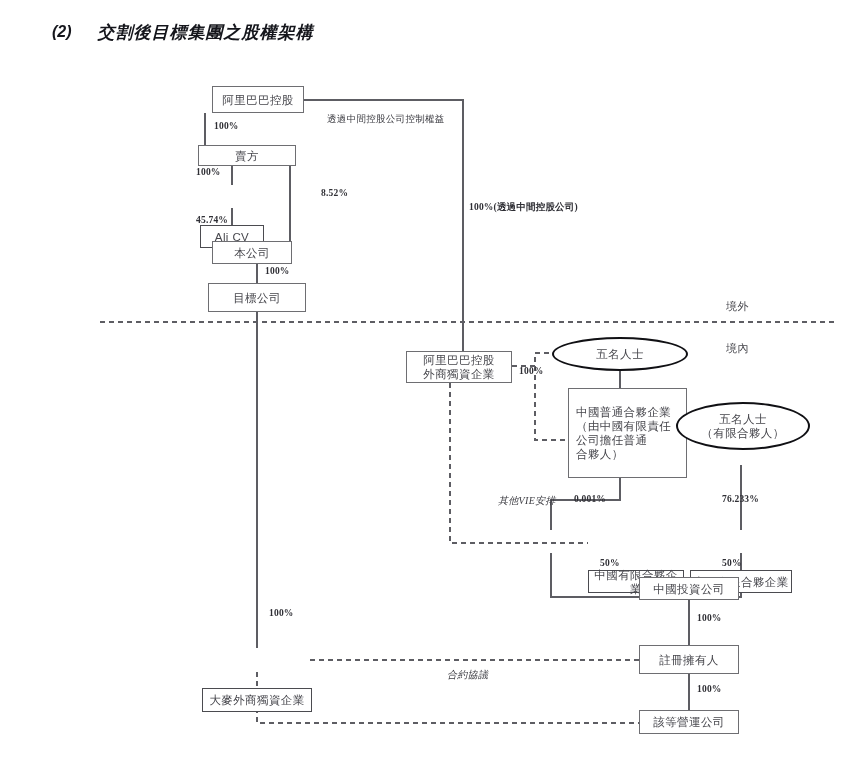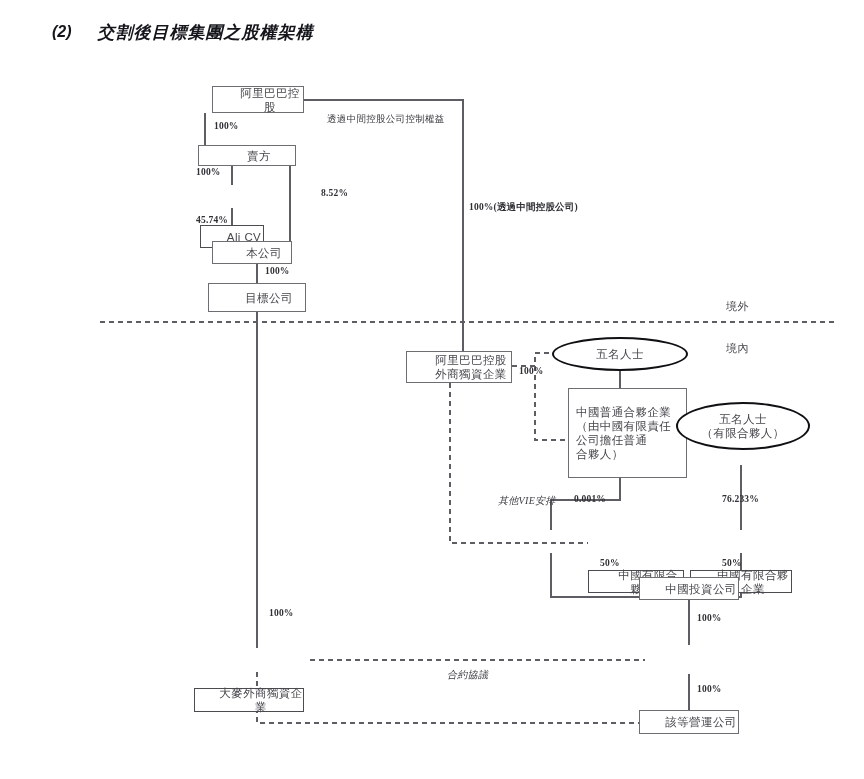--- a/index.html
+++ b/index.html
@@ -50,21 +50,20 @@
     background: #ffffff;
     color: #46464c;
     display: flex;
     align-items: center;
     justify-content: center;
     text-align: center;
     font-size: 11.5px;
     line-height: 14px;
     letter-spacing: 0.4px;
     z-index: 4;
-    padding-left: 24px;
   }
   .node.leftalign {
     justify-content: flex-start;
     text-align: left;
     padding-left: 7px;
   }
   .node.heavy {
     border: 1.6px solid #4b4b50;
     margin-top: 40px;
   }
@@ -196,21 +195,21 @@
 
   <div class="node" style="left:208px; top:283px; width:98px; height:29px;">
     <span>目標公司</span>
   </div>
 
   <div class="node" style="left:406px; top:351px; width:106px; height:32px; flex-direction:column; gap:0;">
     <span class="ml">阿里巴巴控股</span>
     <span class="ml">外商獨資企業</span>
   </div>
 
-  <div class="node heavy" style="left:194px; top:648px; width:110px; height:24px;">
+  <div class="node heavy" style="left:202px; top:648px; width:110px; height:24px;">
     <span>大麥外商獨資企業</span>
   </div>
 
   <div class="ellipse" style="left:552px; top:337px; width:136px; height:34px;">
     <span>五名人士</span>
   </div>
 
   <div class="ellipse" style="left:676px; top:402px; width:134px; height:48px; flex-direction:column;">
     <span class="ml">五名人士</span>
     <span class="ml">（有限合夥人）</span>
@@ -228,20 +227,23 @@
   </div>
 
   <div class="node heavy" style="left:690px; top:530px; width:102px; height:23px;">
     <span>中國有限合夥企業</span>
   </div>
 
   <div class="node" style="left:639px; top:577px; width:100px; height:23px;">
     <span>中國投資公司</span>
   </div>
 
+  <div class="node" style="left:639px; top:645px; width:100px; height:29px;">
+    <span>註冊擁有人</span>
+  </div>
 
   <div class="node" style="left:639px; top:710px; width:100px; height:24px;">
     <span>該等營運公司</span>
   </div>
 
   <div class="pct" style="left:214px; top:121px;">100%</div>
 
   <div class="pct" style="left:196px; top:167px;">100%</div>
 
   <div class="pct" style="left:289px; top:188px;padding-left:32px;">8.52%</div>

